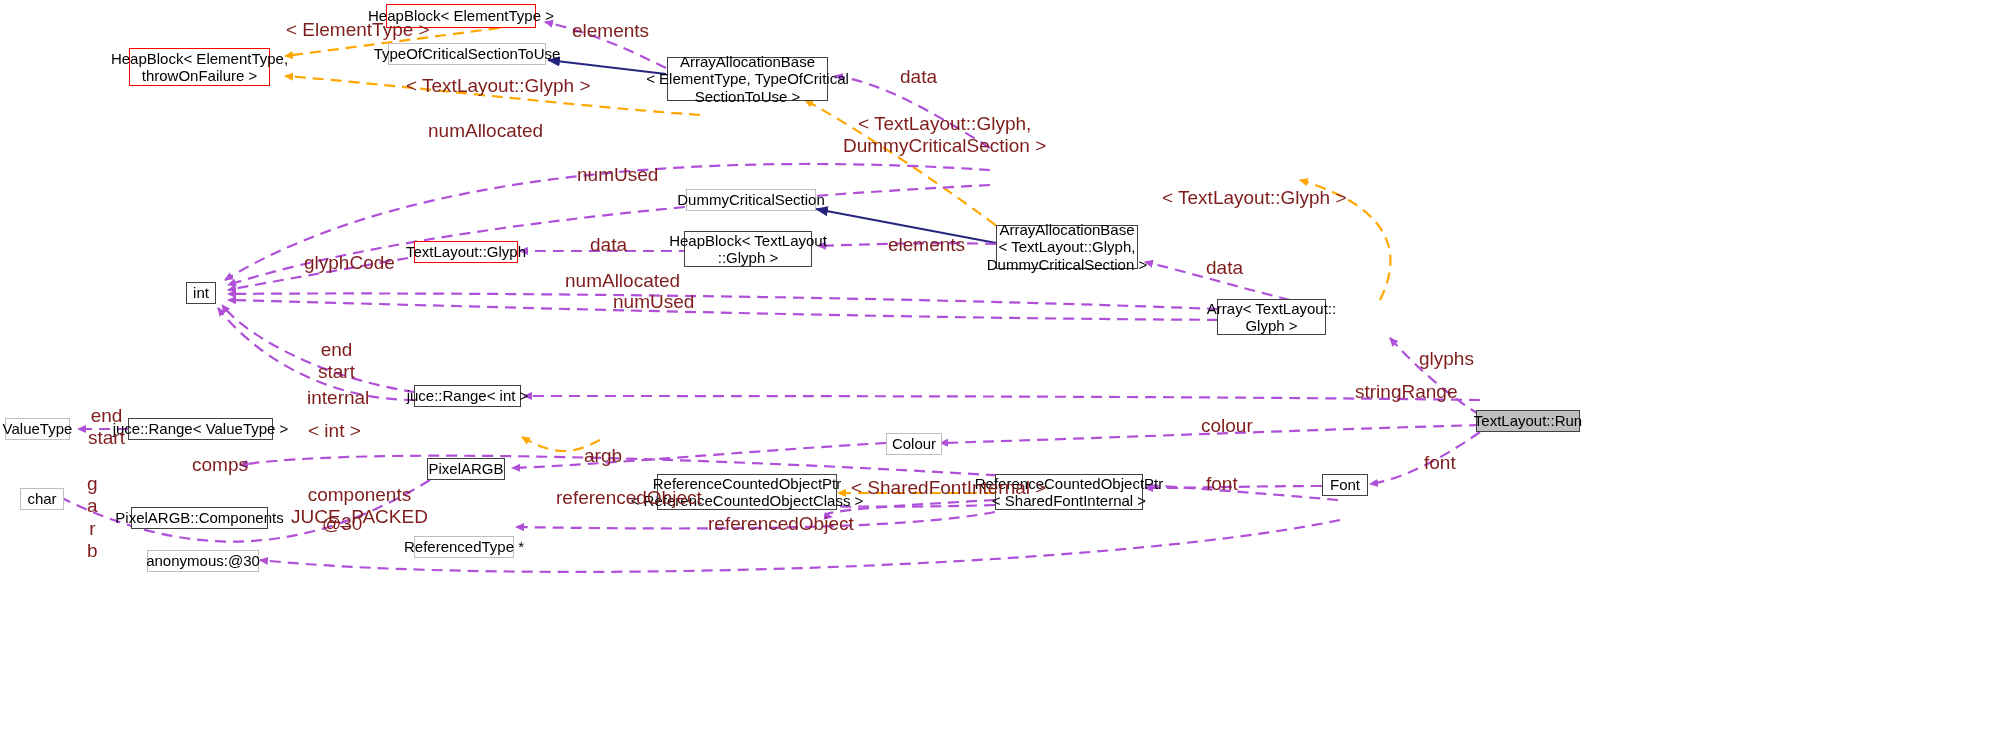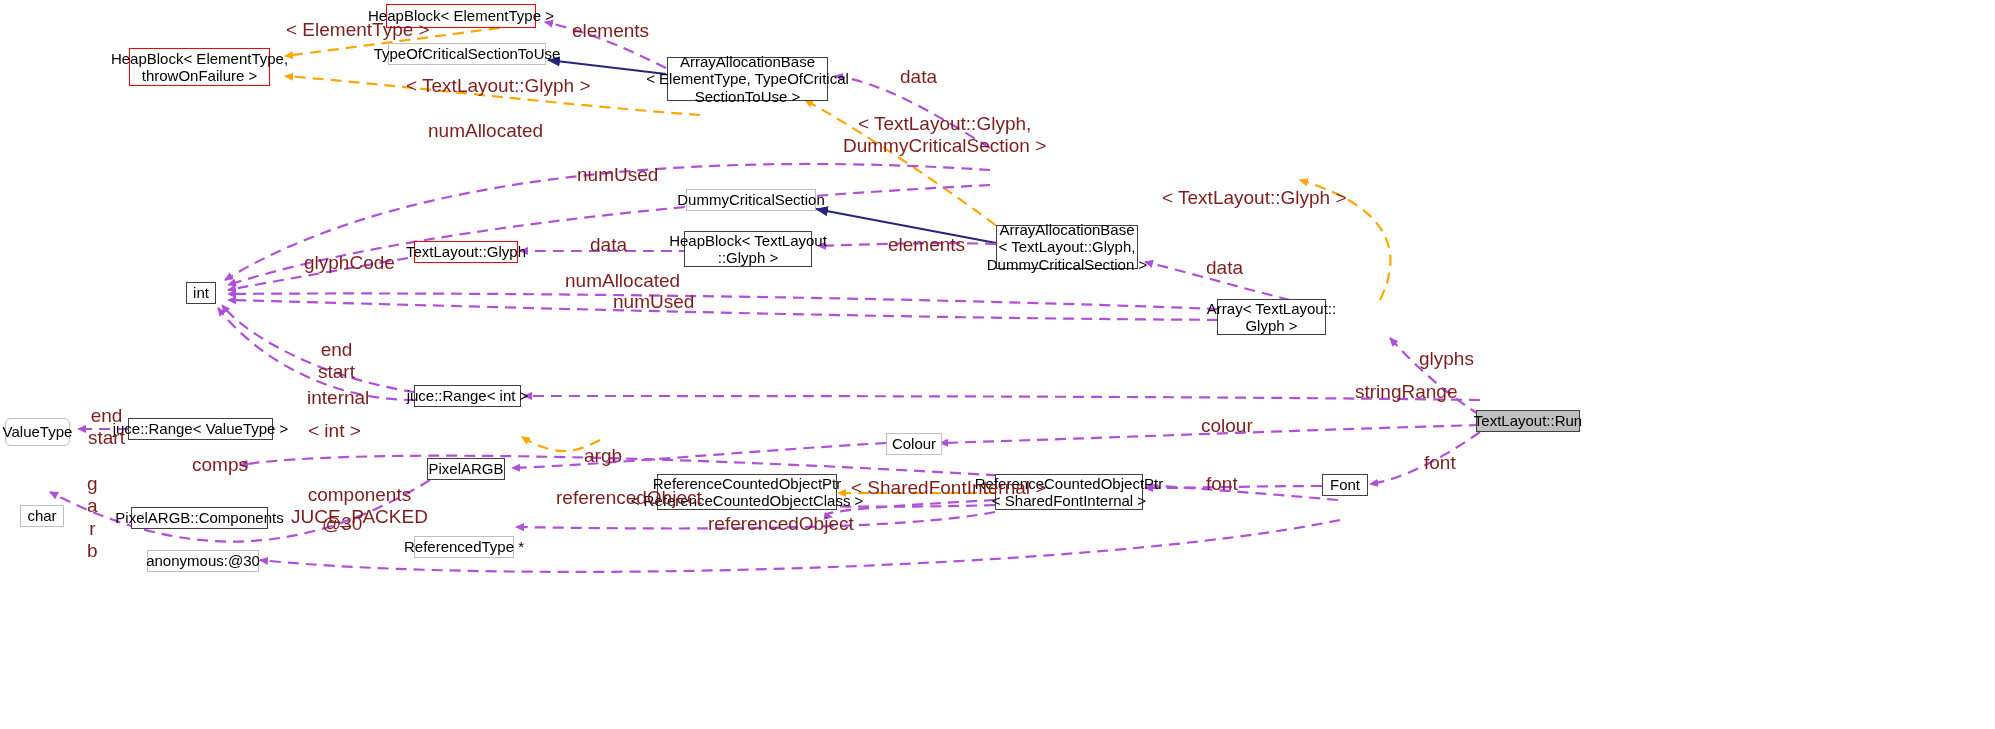--- a/index.html
+++ b/index.html
@@ -172,41 +172,41 @@
   </div>
 
   <div class="node solid" style="left:414px; top:385px; width:107px; height:22px;">
     <span>juce::Range&lt; int &gt;</span>
   </div>
 
   <div class="node solid" style="left:128px; top:418px; width:145px; height:22px;">
     <span>juce::Range&lt; ValueType &gt;</span>
   </div>
 
-  <div class="node light" style="left:5px; top:418px; width:65px; height:28px;border-radius:6px;">
+  <div class="node light" style="left:5px; top:418px; width:65px; height:22px;">
     <span>ValueType</span>
   </div>
 
   <div class="node light" style="left:886px; top:433px; width:56px; height:22px;">
     <span>Colour</span>
   </div>
 
   <div class="node solid" style="left:427px; top:458px; width:78px; height:22px;">
     <span>PixelARGB</span>
   </div>
 
   <div class="node solid" style="left:131px; top:507px; width:137px; height:22px;">
     <span>PixelARGB::Components</span>
   </div>
 
   <div class="node light" style="left:147px; top:550px; width:112px; height:22px;justify-content:center;">
     <span>anonymous:@30</span>
   </div>
 
-  <div class="node light" style="left:20px; top:488px; width:44px; height:22px;margin-top:17px;">
+  <div class="node light" style="left:20px; top:488px; width:44px; height:22px;">
     <span>char</span>
   </div>
 
   <div class="node solid" style="left:657px; top:474px; width:180px; height:36px;">
     <span>ReferenceCountedObjectPtr
 &lt; ReferenceCountedObjectClass &gt;</span>
   </div>
 
   <div class="node solid" style="left:995px; top:474px; width:148px; height:36px;">
     <span>ReferenceCountedObjectPtr

